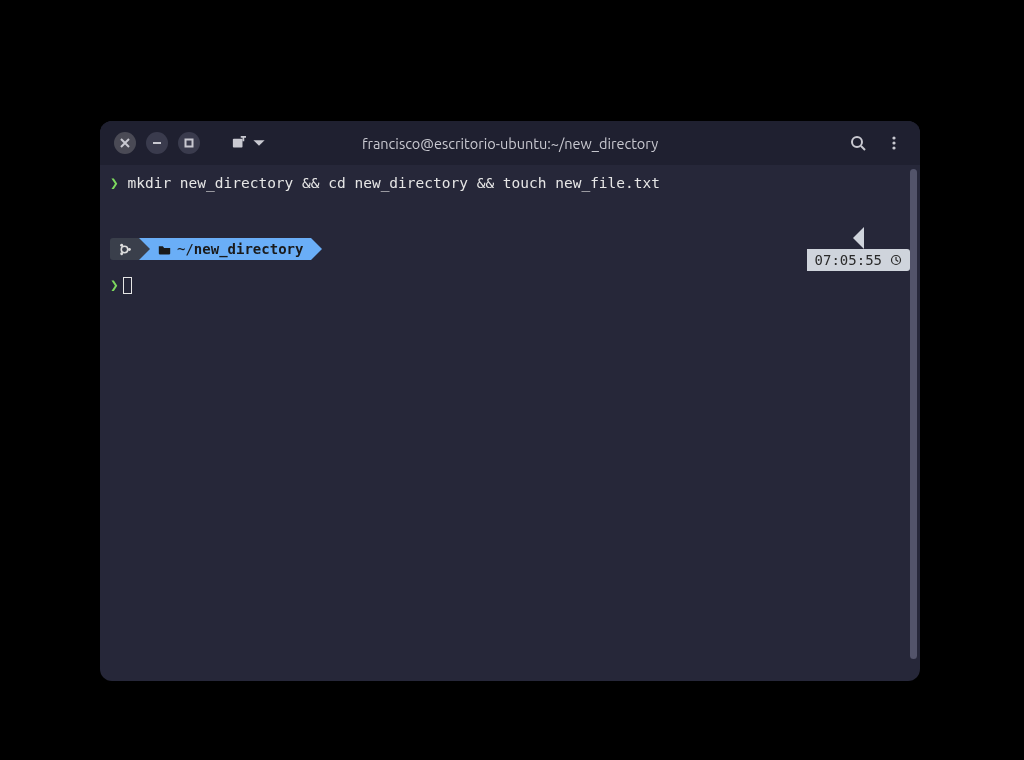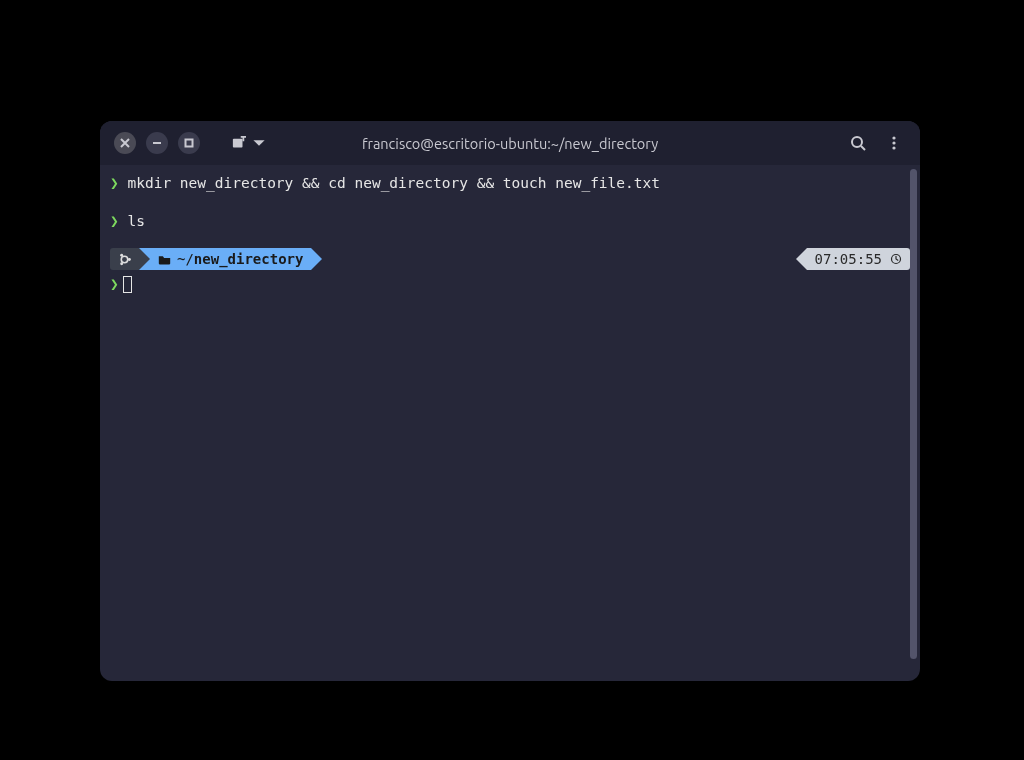--- a/index.html
+++ b/index.html
@@ -92,21 +92,21 @@
 
   
   .pl-row{
     display:flex;
     justify-content:space-between;
     align-items:center;
     margin-top:16px;
     font-size:14px;
   }
   .pl-left{display:flex;align-items:center;}
-  .pl-right{display:flex;align-items:center;}
+  .pl-right{display:flex;align-items:center;flex-direction:column;}
   .seg{
     display:inline-flex;align-items:center;
     height:22px;
     padding:0 8px;
     position:relative;
     font-family:var(--mono);
   }
   .seg.os{background:var(--pill-dark);color:#ddd;border-top-left-radius:3px;border-bottom-left-radius:3px;}
   .seg.dir{background:var(--pill-blue);color:#1a1a1a;font-weight:bold;}
   .seg.dir .tilde{font-weight:400;}
@@ -181,21 +181,20 @@
       </div>
     </div>
   </div>
 
   <div class="terminal-body">
 
     <div class="line"><span class="prompt-sym">❯</span> <span class="cmd">mkdir new_directory &amp;&amp; cd new_directory &amp;&amp; touch new_file.txt</span></div>
 
     <div class="line" style="height:1.2em"></div>
 
-    <div class="line"><span class="prompt-sym">❯</span> <span class="cmd">ls</span></div>
 
 
     <div class="pl-row">
       <div class="pl-left">
         <span class="seg os">
           <svg class="ubuntu" viewBox="0 0 16 16" fill="currentColor">
             <circle cx="8" cy="8" r="4" fill="none" stroke="currentColor" stroke-width="2"></circle>
             <circle cx="14" cy="8" r="1.8"></circle>
               <circle cx="4.5" cy="2.8" r="1.8"></circle>
               <circle cx="4.5" cy="13.2" r="1.8"></circle>

